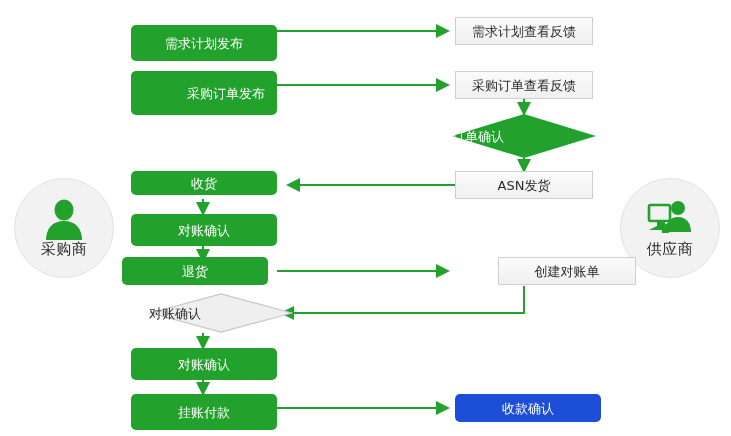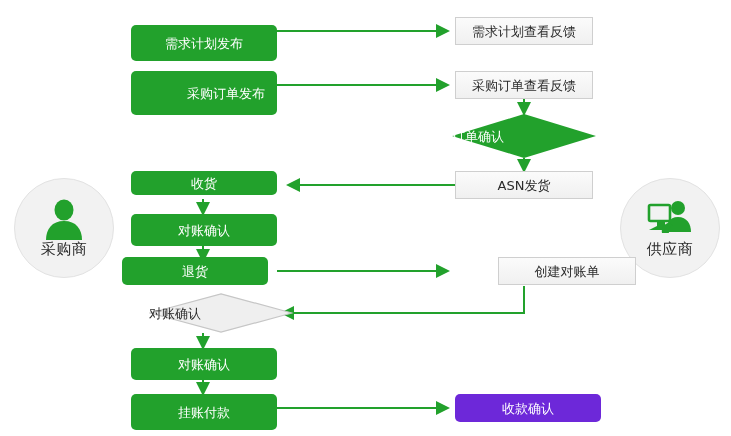--- a/index.html
+++ b/index.html
@@ -54,21 +54,21 @@
     justify-content: center;
     font-size: 13px;
     line-height: 1;
   }
   .node.green {
     background: #22a12c;
     color: #ffffff;
     border-radius: 5px;
   }
   .node.orange {
-    background: #6d28d9;
+    background: #1d4ed8;
     color: #ffffff;
     border-radius: 5px;
   }
   .node.grey {
     background: linear-gradient(180deg, #fbfbfb 0%, #f0f0f0 100%);
     color: #2b2b2b;
     border: 1px solid #cfcfcf;
     border-radius: 0;
   }
 

